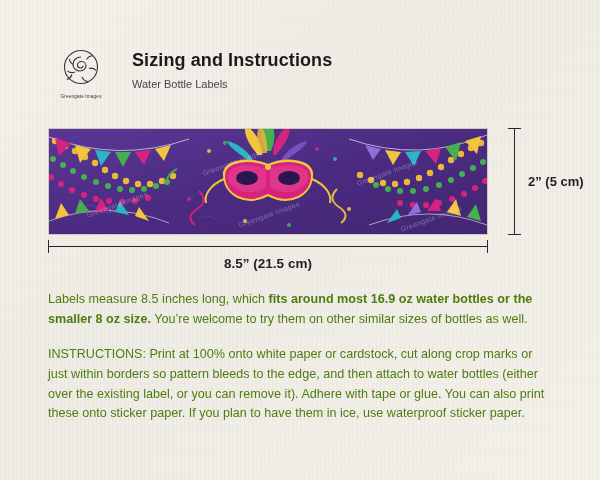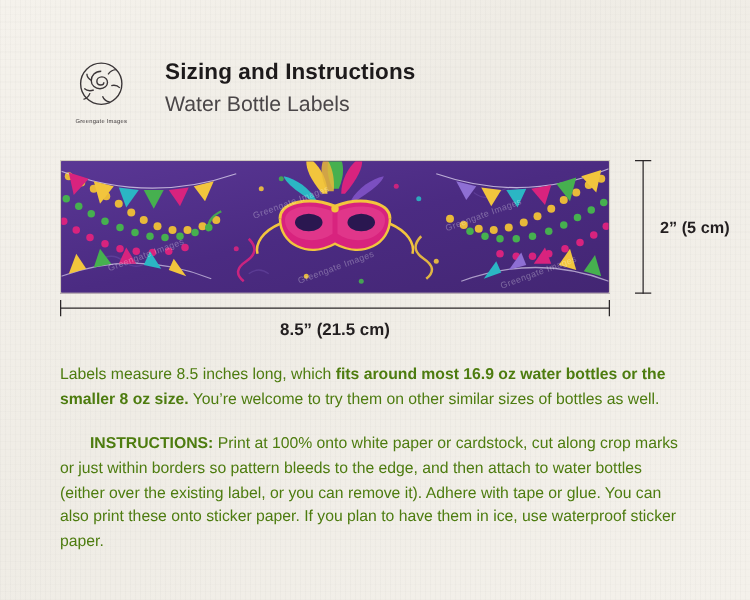--- a/index.html
+++ b/index.html
@@ -50,21 +50,21 @@
   .header-text { padding-top: 2px; }
   .title {
     font-size: 18px;
     font-weight: bold;
     letter-spacing: 0.1px;
     line-height: 1.15;
     margin: 0 0 7px 0;
     color: #1d1a1b;
   }
   .subtitle {
-    font-size: 17px;
+    font-size: 11px;
     font-weight: normal;
     color: #4a4648;
     margin: 0;
     line-height: 1.1;
   }
 
   
   .preview-area {
     position: relative;
     margin-top: 26px;
@@ -166,21 +166,21 @@
   
   .body-copy {
     margin-top: 12px;
     font-size: 12.6px;
     line-height: 1.58;
     color: #4d7c0f;
     text-align: left;
   }
   .body-copy p { margin: 0 0 15px 0; }
   .body-copy b, .body-copy strong { font-weight: bold; }
-  .instructions-label { font-weight: bold; margin-left: 24px; }
+  .instructions-label { font-weight: normal; }
 </style>
 </head>
 <body>
 
 <div class="paper-texture"></div>
 
 <div class="sheet">
 
   <div class="header">
     <div class="logo">

